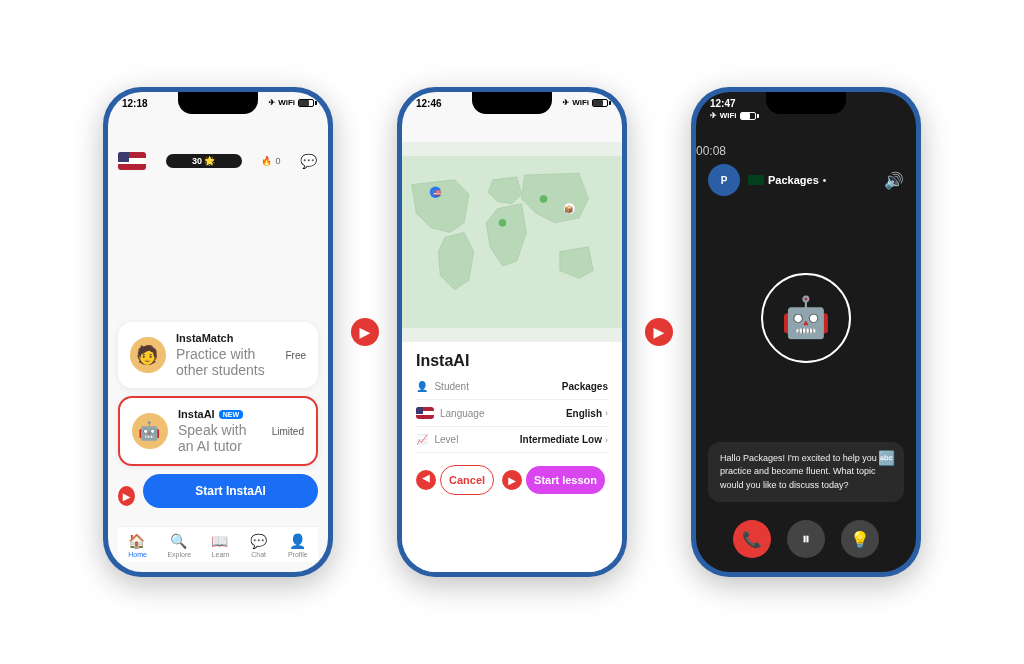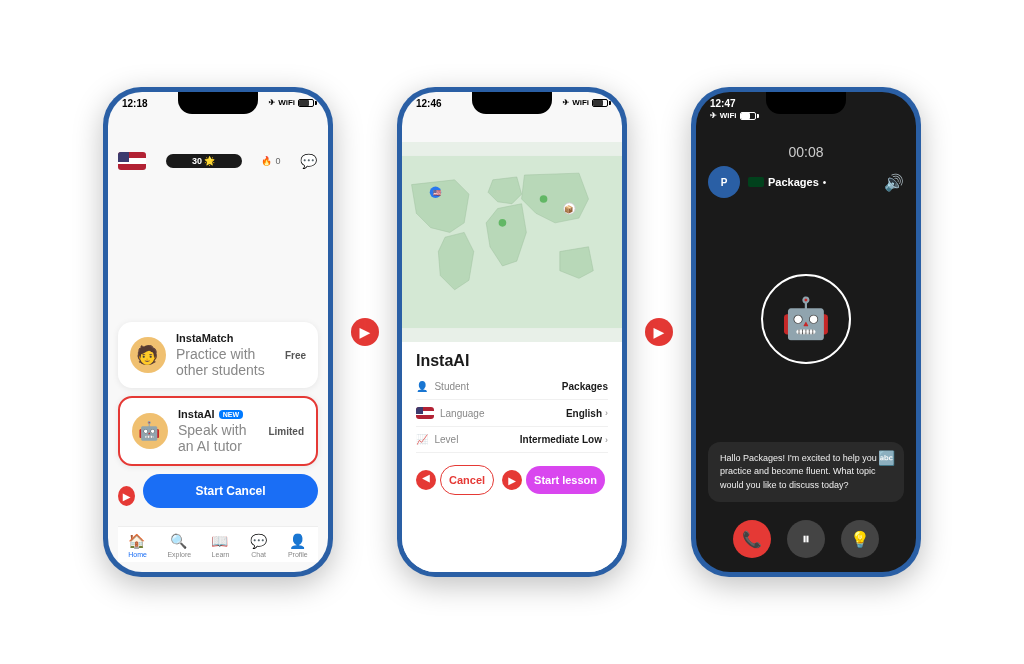--- a/index.html
+++ b/index.html
@@ -172,21 +172,21 @@
       color: #fff;
       font-size: 7px;
       font-weight: 700;
       padding: 1px 4px;
       border-radius: 4px;
       text-transform: uppercase;
     }
     .card-subtitle { font-size: 14px; color: #888; margin-top: 2px; }
     .card-badge {
       font-size: 10px;
-      font-weight: 700;
+      font-weight: 400;
       color: #555;
     }
 
     .start-btn {
       background: #1a6ef5;
       color: #fff;
       border: none;
       border-radius: 25px;
       padding: 10px;
       width: 100%;
@@ -302,23 +302,23 @@
 
     
     .phone3-content {
       flex: 1;
       display: flex;
       flex-direction: column;
       margin-top: 22px;
       color: #fff;
     }
     .call-timer {
-      font-size: 14px;
+      font-size: 12px;
       color: #ccc;
-      text-align: center;
+      text-align: left;
       width: 100%;
       margin-top: 2px;
     }
     .caller-info {
       display: flex;
       align-items: center;
       gap: 8px;
       padding: 6px 12px;
     }
     .caller-avatar {
@@ -461,21 +461,21 @@
               <span>InstaAI</span>
               <span class="new-badge">NEW</span>
             </div>
             <div class="card-subtitle">Speak with an AI tutor</div>
           </div>
           <div class="card-badge">Limited</div>
         </div>
 
         <div style="display:flex;align-items:center;gap:8px;margin-bottom:8px;">
           <div class="inner-arrow">▶</div>
-          <button class="start-btn">Start Cancel</button>
+          <button class="start-btn">Start InstaAI</button>
         </div>
 
         <div class="tab-bar">
           <div class="tab-item active">
             <span class="tab-icon">🏠</span>
             <span>Home</span>
           </div>
           <div class="tab-item">
             <span class="tab-icon">🔍</span>
             <span>Explore</span>

